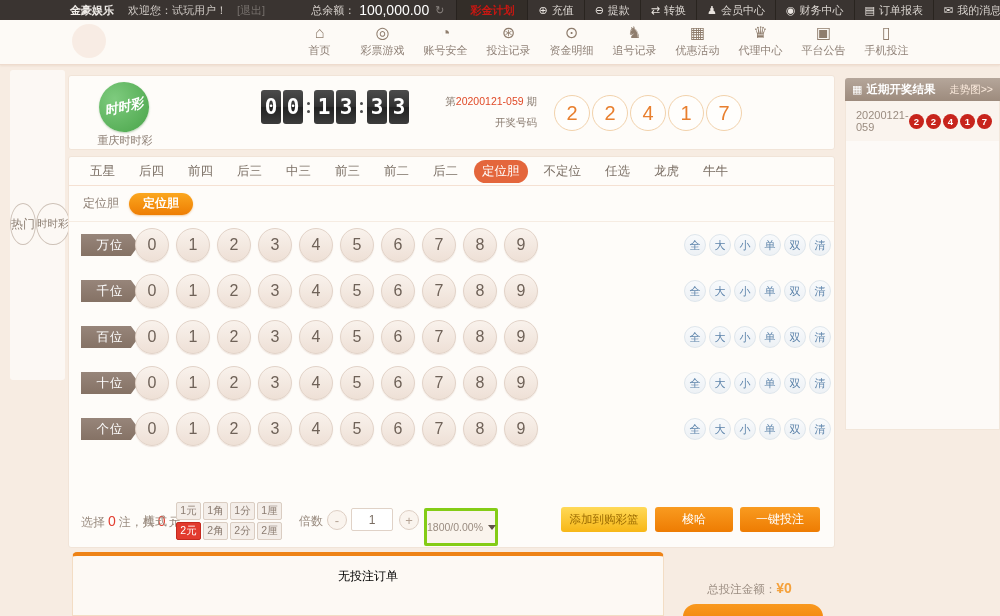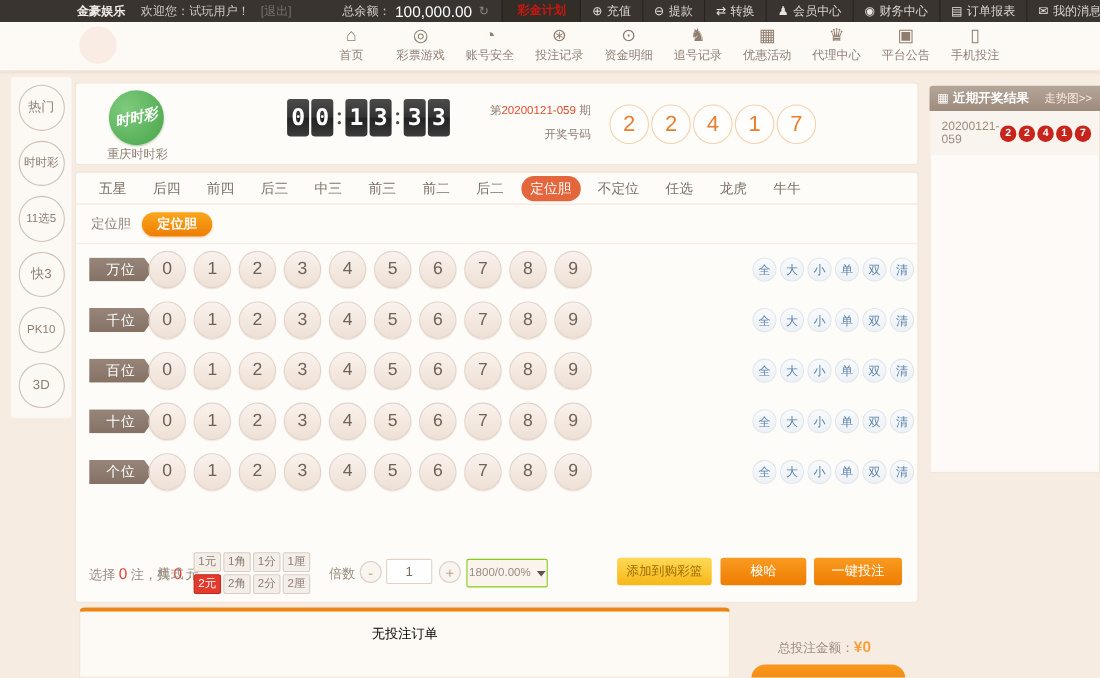--- a/index.html
+++ b/index.html
@@ -22,21 +22,21 @@
   .nav{position:absolute;top:20px;left:0;width:1000px;height:45px;background:#fdfaf6;border-bottom:1px solid #eedbce;box-shadow:0 1px 2px rgba(180,140,110,.15)}
   .nav-logo{position:absolute;left:72px;top:4px;display:flex;align-items:center;gap:6px;opacity:.16}
   .nav-logo-circle{width:34px;height:34px;border-radius:50%;background:#e0a888}
   .nav-logo-text{color:#c88a66;font-size:15px;font-weight:bold;letter-spacing:2px}
   .nav-items{position:absolute;left:292px;top:4px;display:flex}
   .nav-item{width:55px;margin-right:8px;display:flex;flex-direction:column;align-items:center;cursor:pointer}
   .nav-item .ic{font-size:16px;line-height:17px;color:#8f7d6d}
   .nav-item .lb{font-size:11px;color:#8f8177;margin-top:2px;white-space:nowrap}
 
   
-  .sidebar{position:absolute;left:10px;top:70px;width:55px;height:310px;background:#fcf8f4;border-radius:3px;display:flex;flex-direction:column;align-items:center;padding-top:7px}
+  .sidebar{position:absolute;left:10px;top:70px;width:55px;height:310px;background:#fcf8f4;border-radius:3px;display:flex;flex-direction:row;align-items:center;padding-top:7px}
   .side-game{width:42px;height:42px;border-radius:50%;border:1px solid #cec2b8;background:#fcf8f4;display:flex;align-items:center;justify-content:center;font-size:12px;color:#8d7f73;margin-bottom:9px;cursor:pointer;white-space:nowrap}
 
   
   .header-card{position:absolute;left:68px;top:75px;width:767px;height:75px;background:#fefcf9;border:1px solid #f1e4d8;border-radius:3px}
   .logo-circle{position:absolute;left:30px;top:6px;width:50px;height:50px;border-radius:50%;background:radial-gradient(circle at 35% 30%,#7ecb7e,#49a449);color:#fff;display:flex;align-items:center;justify-content:center;font-size:13px;font-style:italic;font-weight:bold;transform:rotate(-12deg);box-shadow:0 1px 2px rgba(80,140,80,.4)}
   .logo-name{position:absolute;left:0;top:57px;width:112px;text-align:center;font-size:11px;color:#8c7e73}
   .issue-block{position:absolute;left:86px;top:13px;width:102px;text-align:right;font-size:10.5px;color:#998b80;line-height:21px;white-space:nowrap}
   .clock{position:absolute;left:192px;top:14px;display:flex;align-items:center}
   .tile{width:20px;height:34px;background:linear-gradient(180deg,#4b4b4b,#333 48%,#222 52%,#3c3c3c);border-radius:3px;color:#fff;font-size:21px;font-weight:bold;display:flex;align-items:center;justify-content:center;margin-right:2px;font-family:"DejaVu Sans Mono",monospace}
   .colon{display:flex;flex-direction:column;gap:5px;margin:0 4px 0 2px}
@@ -68,21 +68,21 @@
   .sel-num{color:#e23c2e;font-size:14px;margin:0 3px}
   .mode-label{position:absolute;left:74px;top:16px;font-size:12px;color:#9a8c80}
   .mode-grid{position:absolute;left:107px;top:5px;display:grid;grid-template-columns:repeat(4,25px);grid-auto-rows:18px;gap:2px}
   .mode-btn{background:#f4eee9;border:1px solid #dacdc2;color:#8a7b70;font-size:10.5px;display:flex;align-items:center;justify-content:center;border-radius:2px;cursor:pointer;white-space:nowrap}
   .mode-btn.active{background:#e23b2e;border-color:#c5291e;color:#fff}
   .mult-label{position:absolute;left:230px;top:16px;font-size:12px;color:#9a8c80}
   .step-btn{position:absolute;top:13px;width:20px;height:20px;border-radius:50%;border:1px solid #decfc4;background:#faf4ee;color:#b4a294;font-size:13px;display:flex;align-items:center;justify-content:center;cursor:pointer}
   .step-minus{left:258px}
   .step-plus{left:330px}
   .mult-input{position:absolute;left:282px;top:11px;width:42px;height:23px;border:1px solid #e0d2c7;background:#fff;border-radius:2px;text-align:center;font-size:12px;color:#7a6d62;font-family:inherit}
-  .rebate{position:absolute;left:355px;top:11px;width:74px;height:26px;border:1px solid #84cc16;background:#faf4ed;border-radius:2px;font-size:10.5px;color:#9a8c80;display:flex;align-items:center;justify-content:center;gap:5px;cursor:pointer}
+  .rebate{position:absolute;left:355px;top:11px;width:74px;height:38px;border:3px solid #84cc16;background:#faf4ed;border-radius:2px;font-size:10.5px;color:#9a8c80;display:flex;align-items:center;justify-content:space-between;gap:5px;cursor:pointer}
   .caret{width:0;height:0;border-left:4px solid transparent;border-right:4px solid transparent;border-top:5px solid #5f5349}
   .btn-cart{position:absolute;left:492px;top:10px;width:86px;height:25px;border-radius:3px;background:linear-gradient(180deg,#ffd957,#f7b717);color:#9a6a00;font-size:11.5px;font-weight:normal;display:flex;align-items:center;justify-content:center;cursor:pointer}
   .btn-orange{position:absolute;top:10px;height:25px;border-radius:3px;background:linear-gradient(180deg,#f99b20,#ee7c02);color:#fff;font-size:12px;font-weight:normal;display:flex;align-items:center;justify-content:center;cursor:pointer}
   .btn-allin{left:586px;width:78px}
   .btn-quickbet{left:671px;width:80px}
 
   
   .order-box{position:absolute;left:72px;top:552px;width:592px;height:64px;background:#fdf9f4;border:1px solid #f3ddc4;border-top:4px solid #ee8316;border-radius:5px 5px 0 0;text-align:center}
   .order-empty{margin-top:12px;font-size:12px;color:#000000}
   .bet-summary{position:absolute;left:664px;top:552px;width:171px;height:64px;text-align:center}

